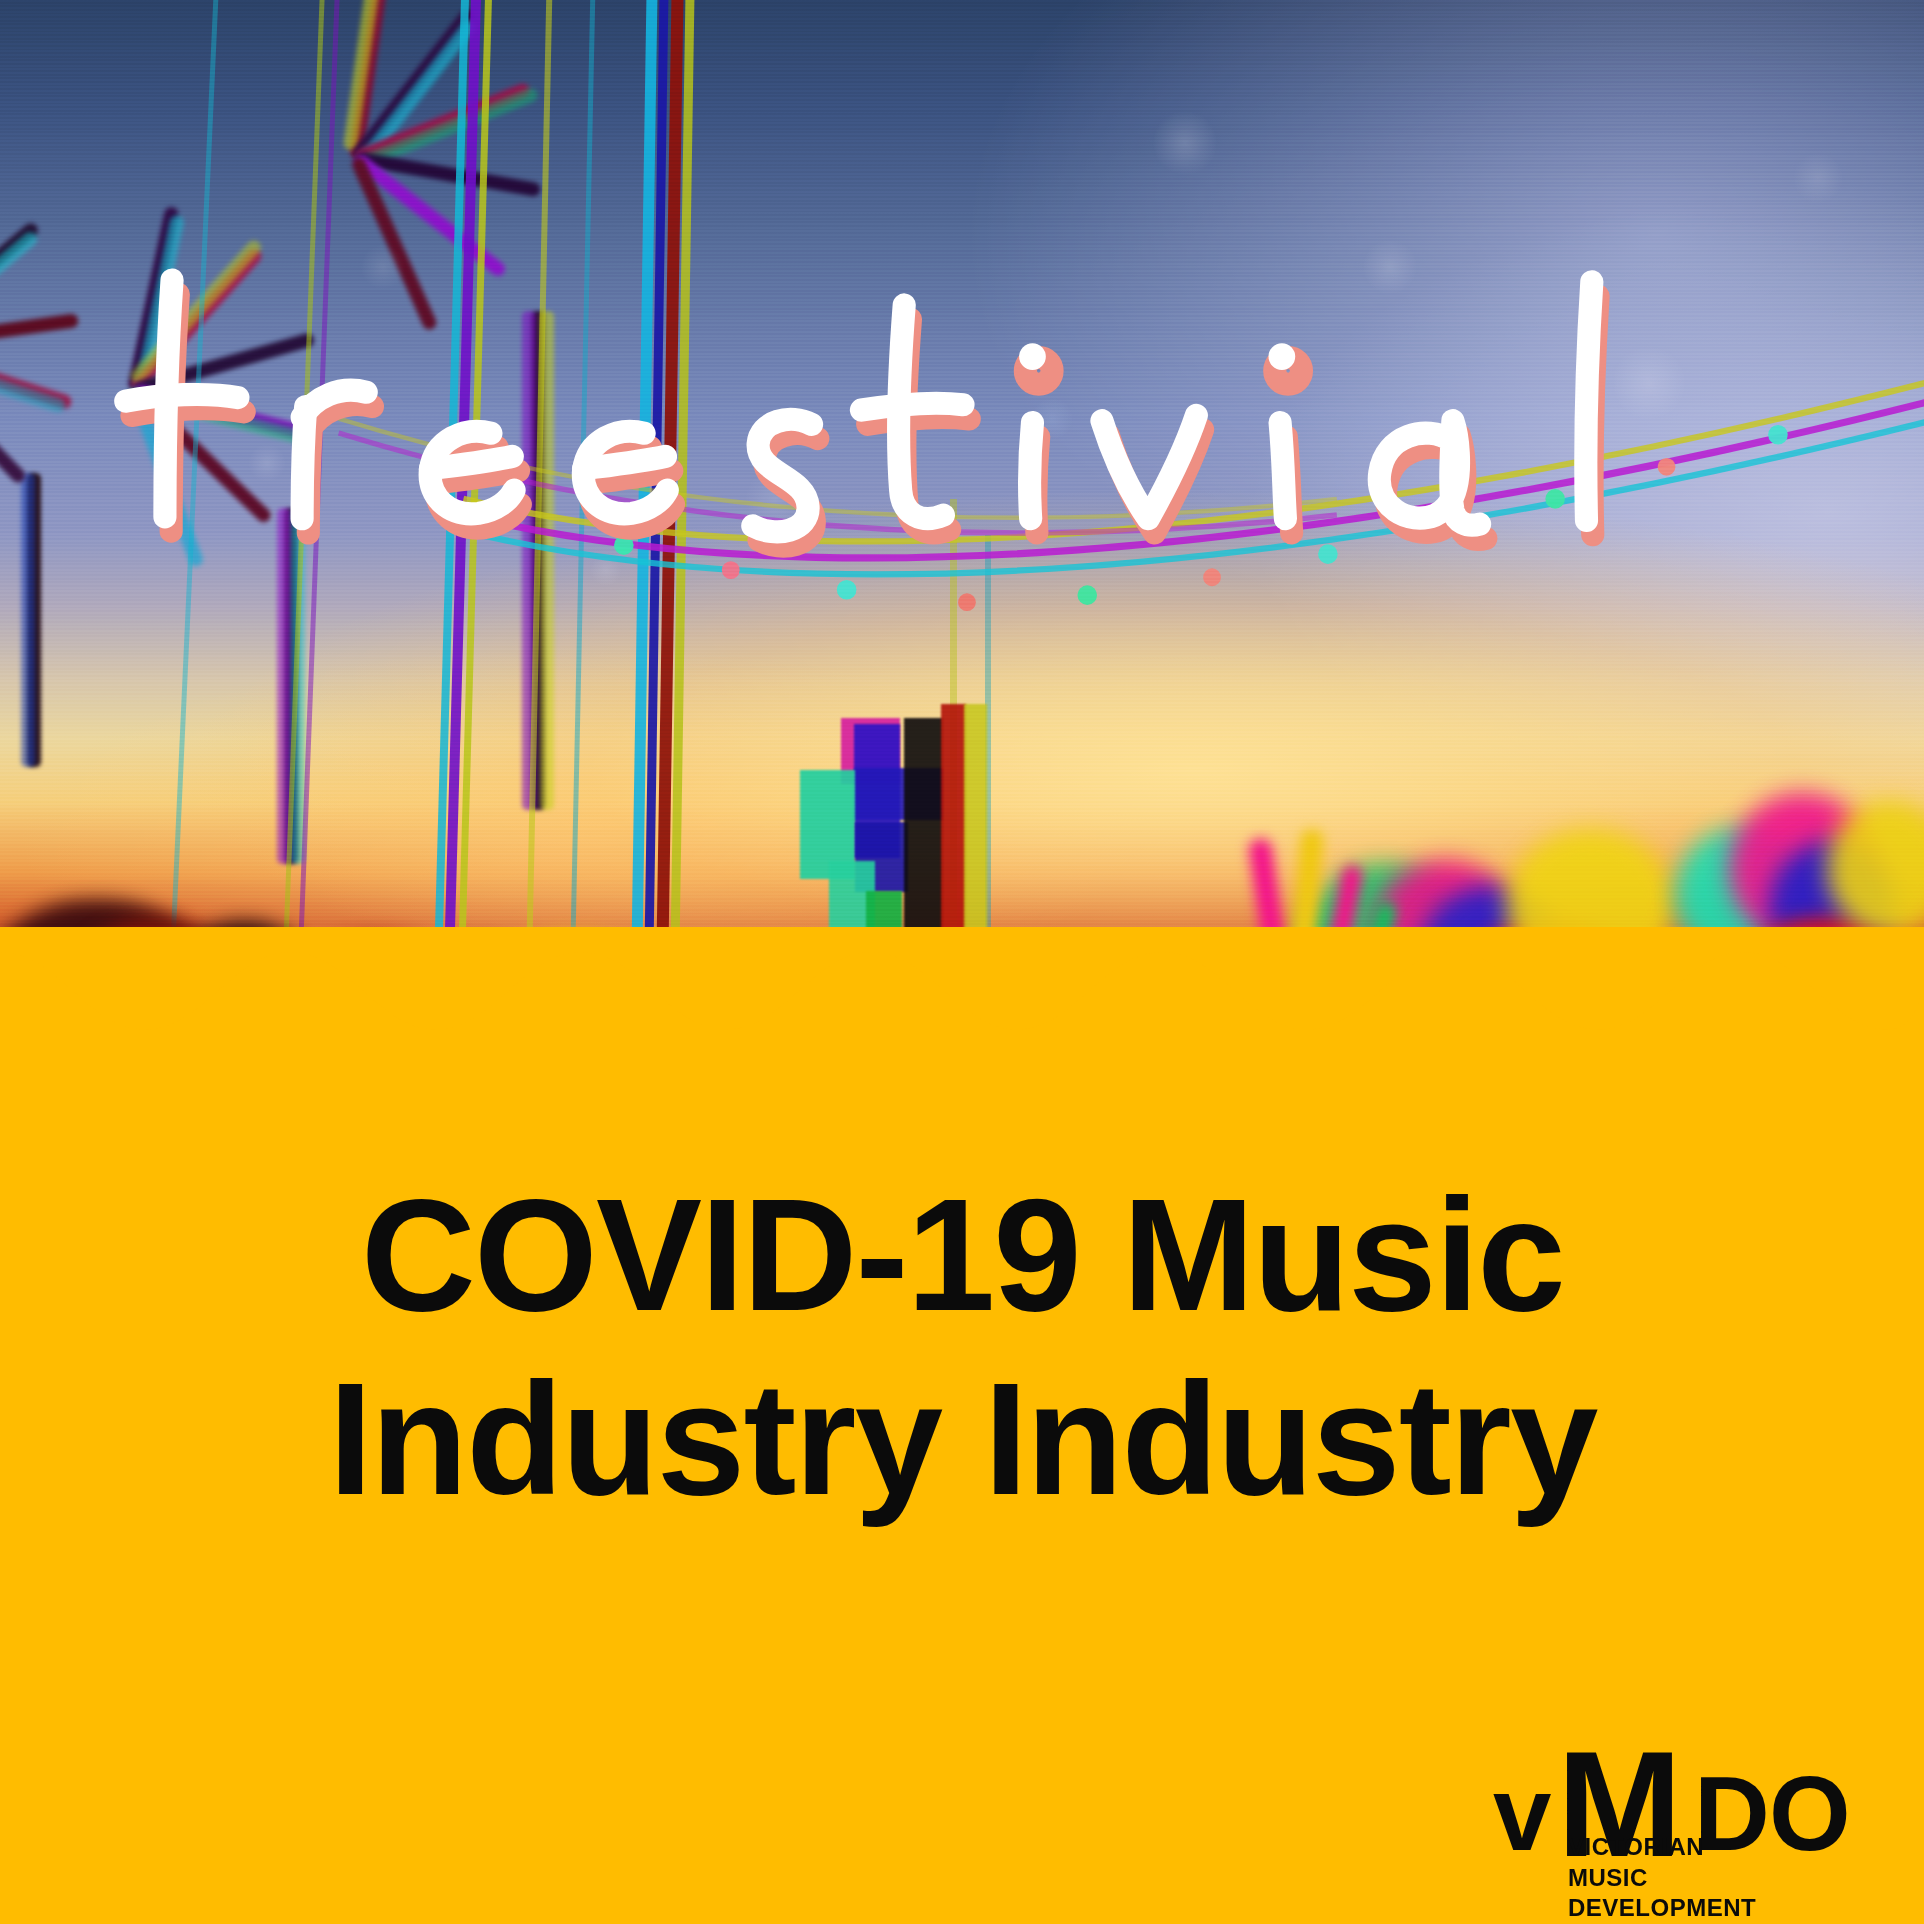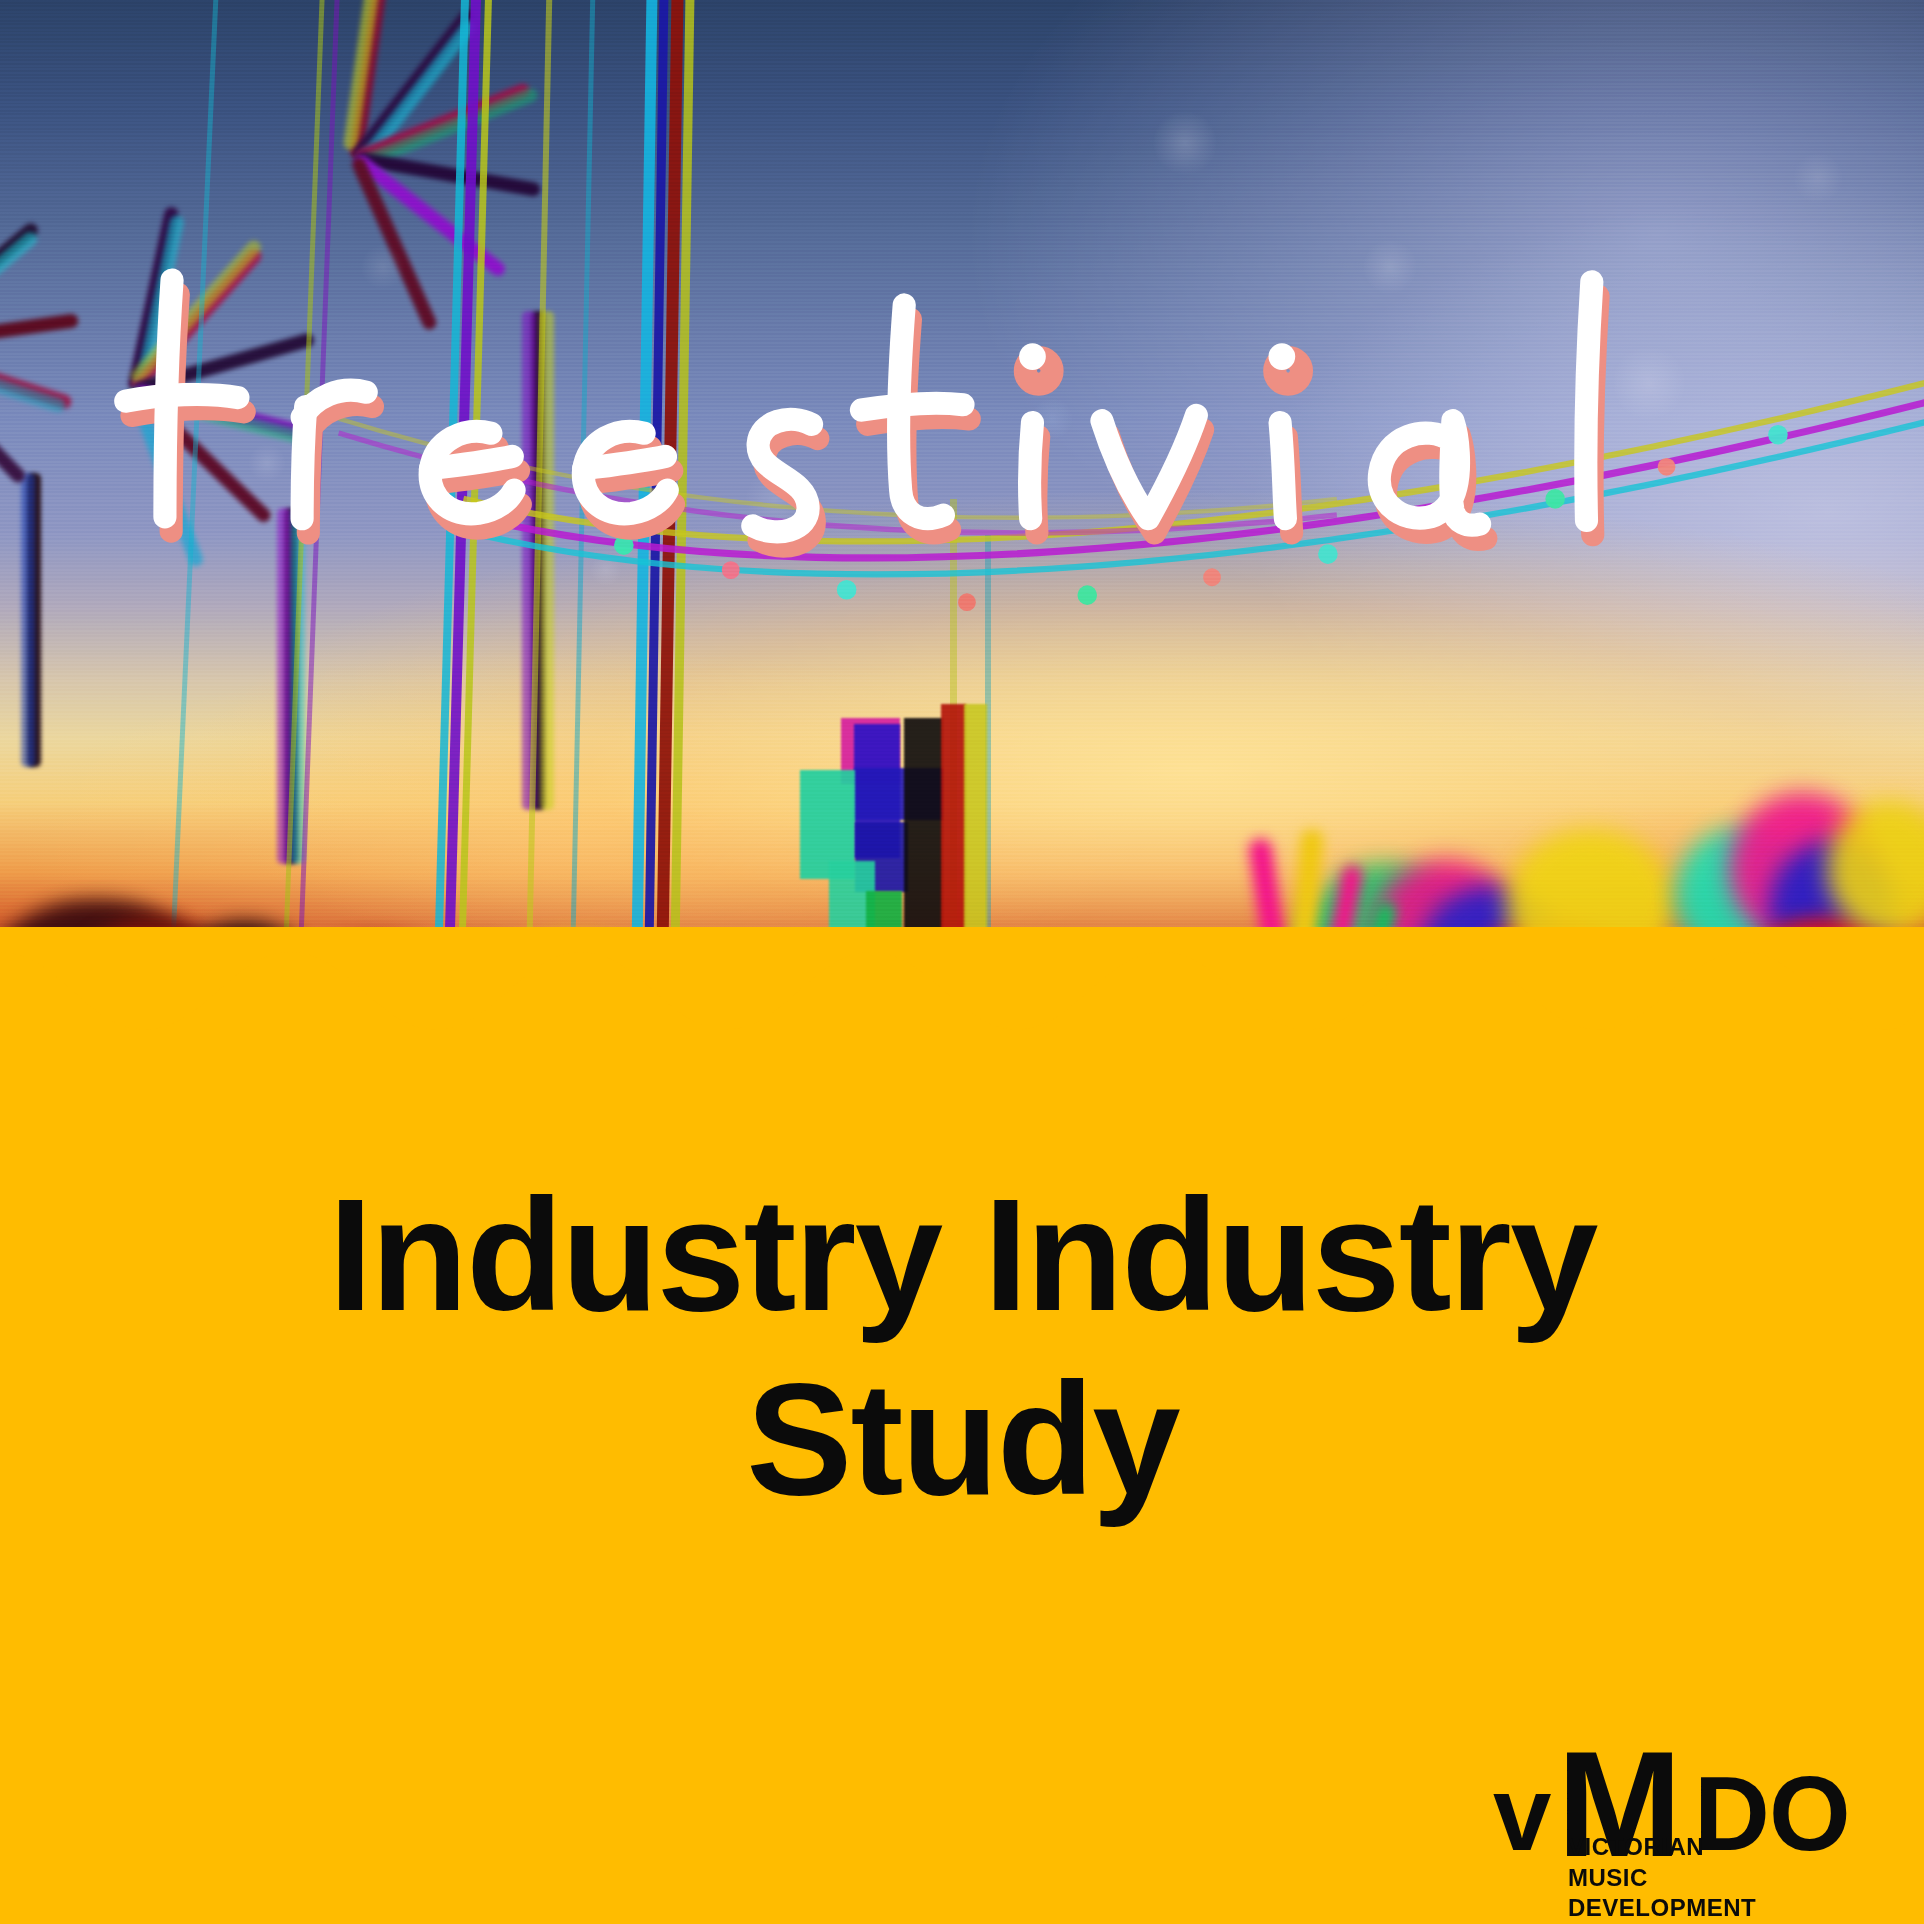--- a/index.html
+++ b/index.html
@@ -346,22 +346,22 @@
                C 1369,28 1402,115 1467,115
                C 1532,115 1565,28 1630,28
                C 1695,28 1728,115 1793,115
                C 1858,115 1891,28 1956,28
                C 2021,28 2054,115 2119,115
                C 2150,115 2156,75 2160,55
                L 2160,130 L 0,130 Z" fill="#FFBC00"></path>
     </svg>
 
     <div id="title" style="position: absolute; left: 0px; top: 236px; color: rgb(11, 11, 11);">
+      <span class="tl">COVID-19 Music</span>
       <span class="tl">Industry Industry</span>
-      <span class="tl">Study</span>
     </div>
 
     <div id="vmdo" style="top: 807px; color: rgb(11, 11, 11);">
       <div class="lockup">
         <span class="lg lg-v">v</span>
         <span class="lg lg-m">M</span>
         <span class="lg lg-d">D</span>
         <span class="lg lg-o">O</span>
         <div id="vmdoWords">
           <span>VICTORIAN</span>

